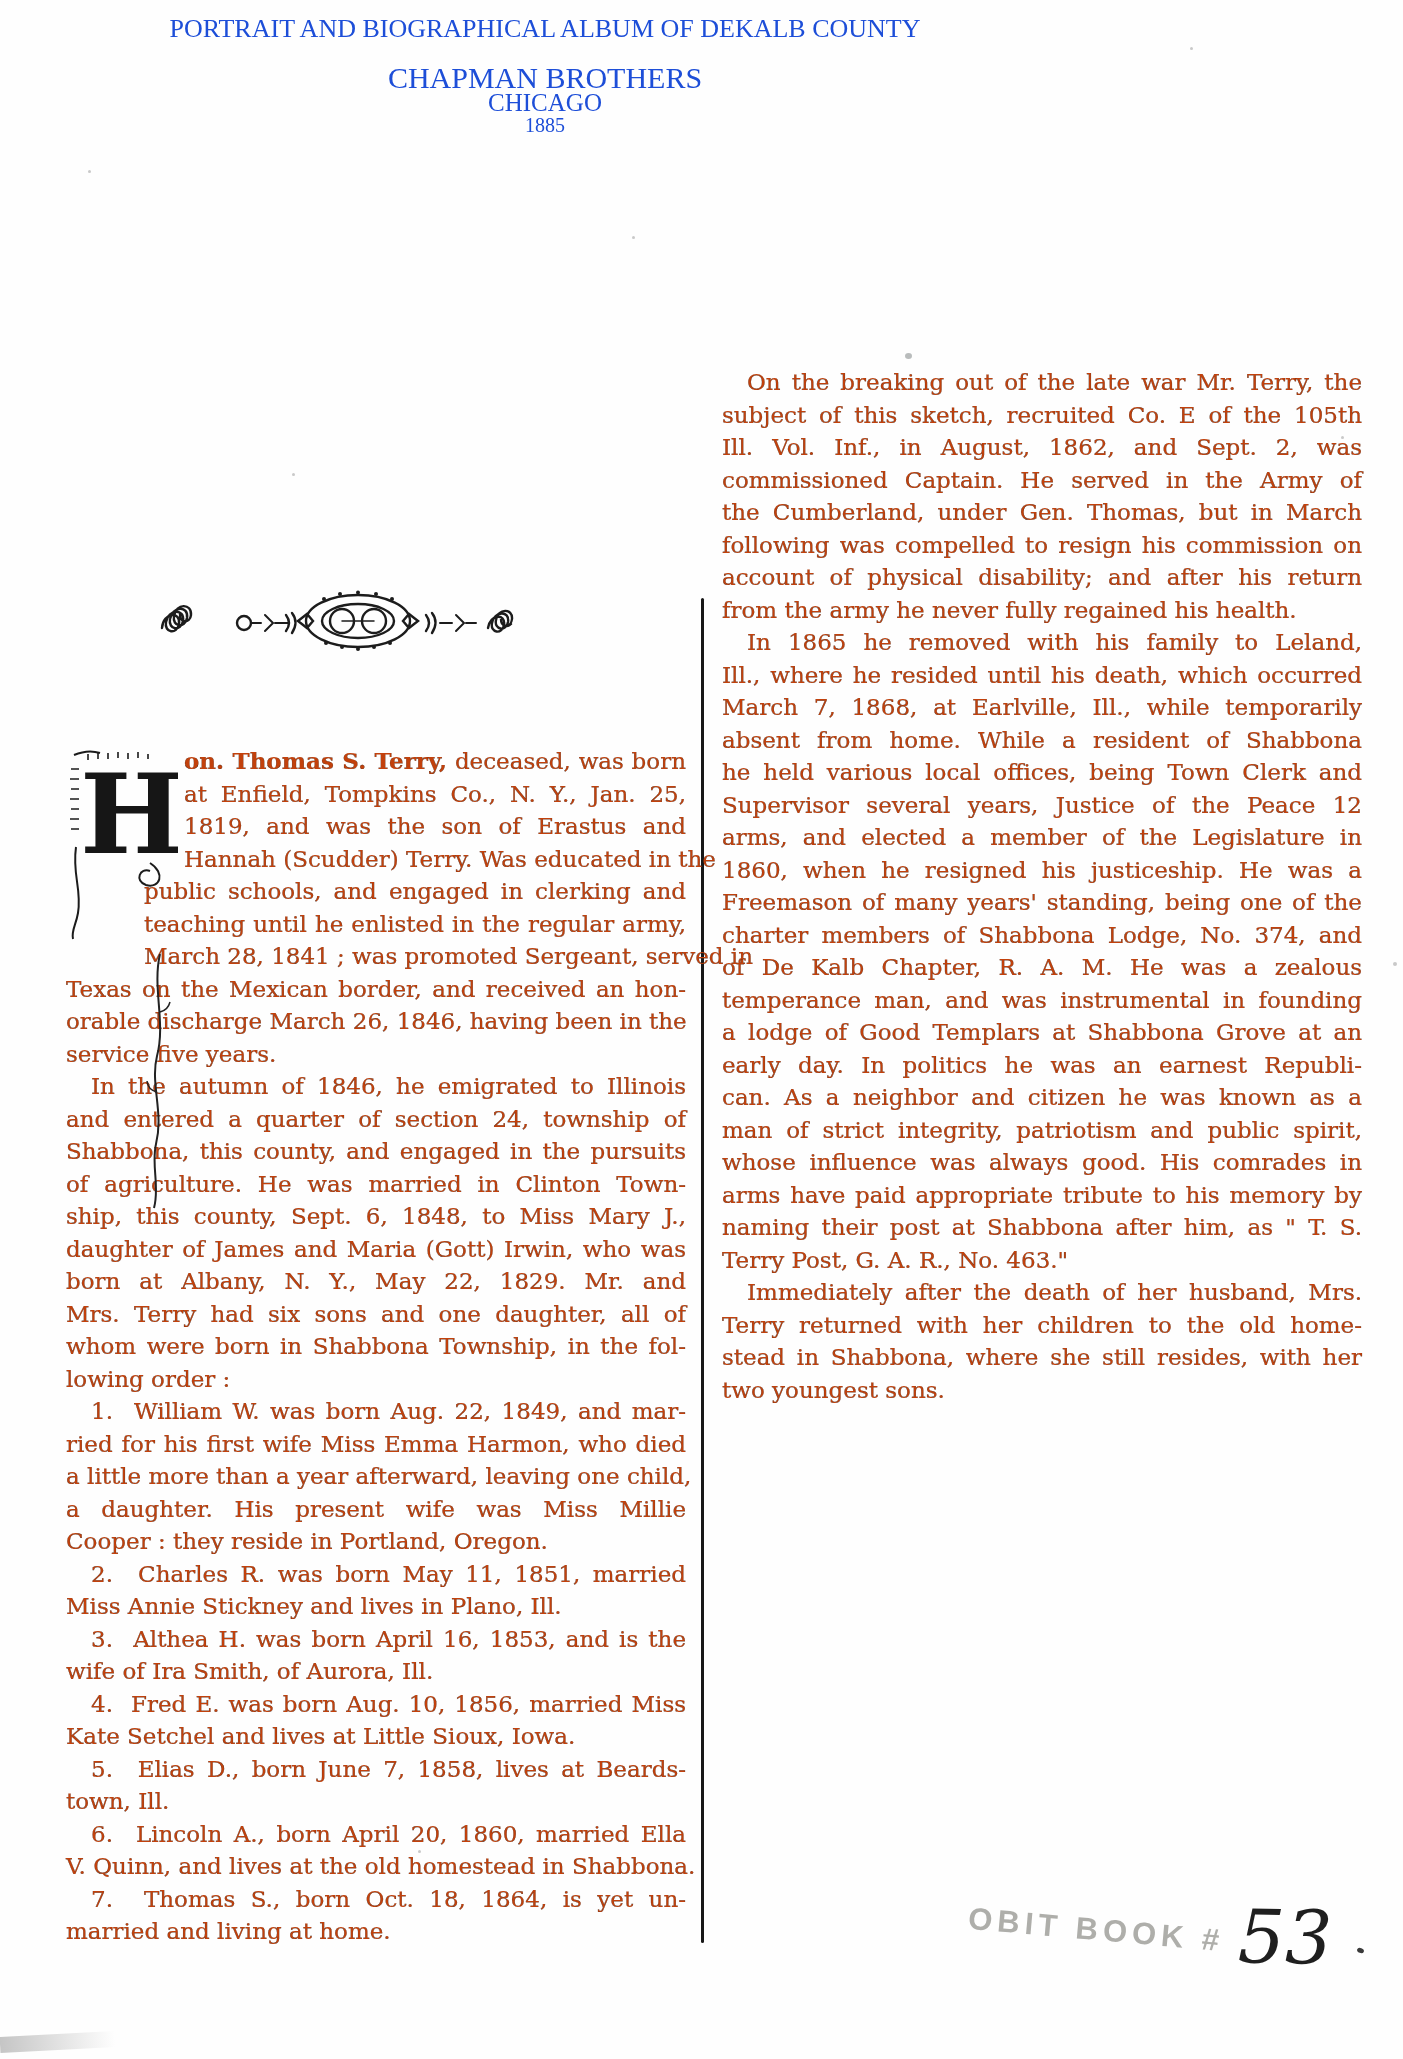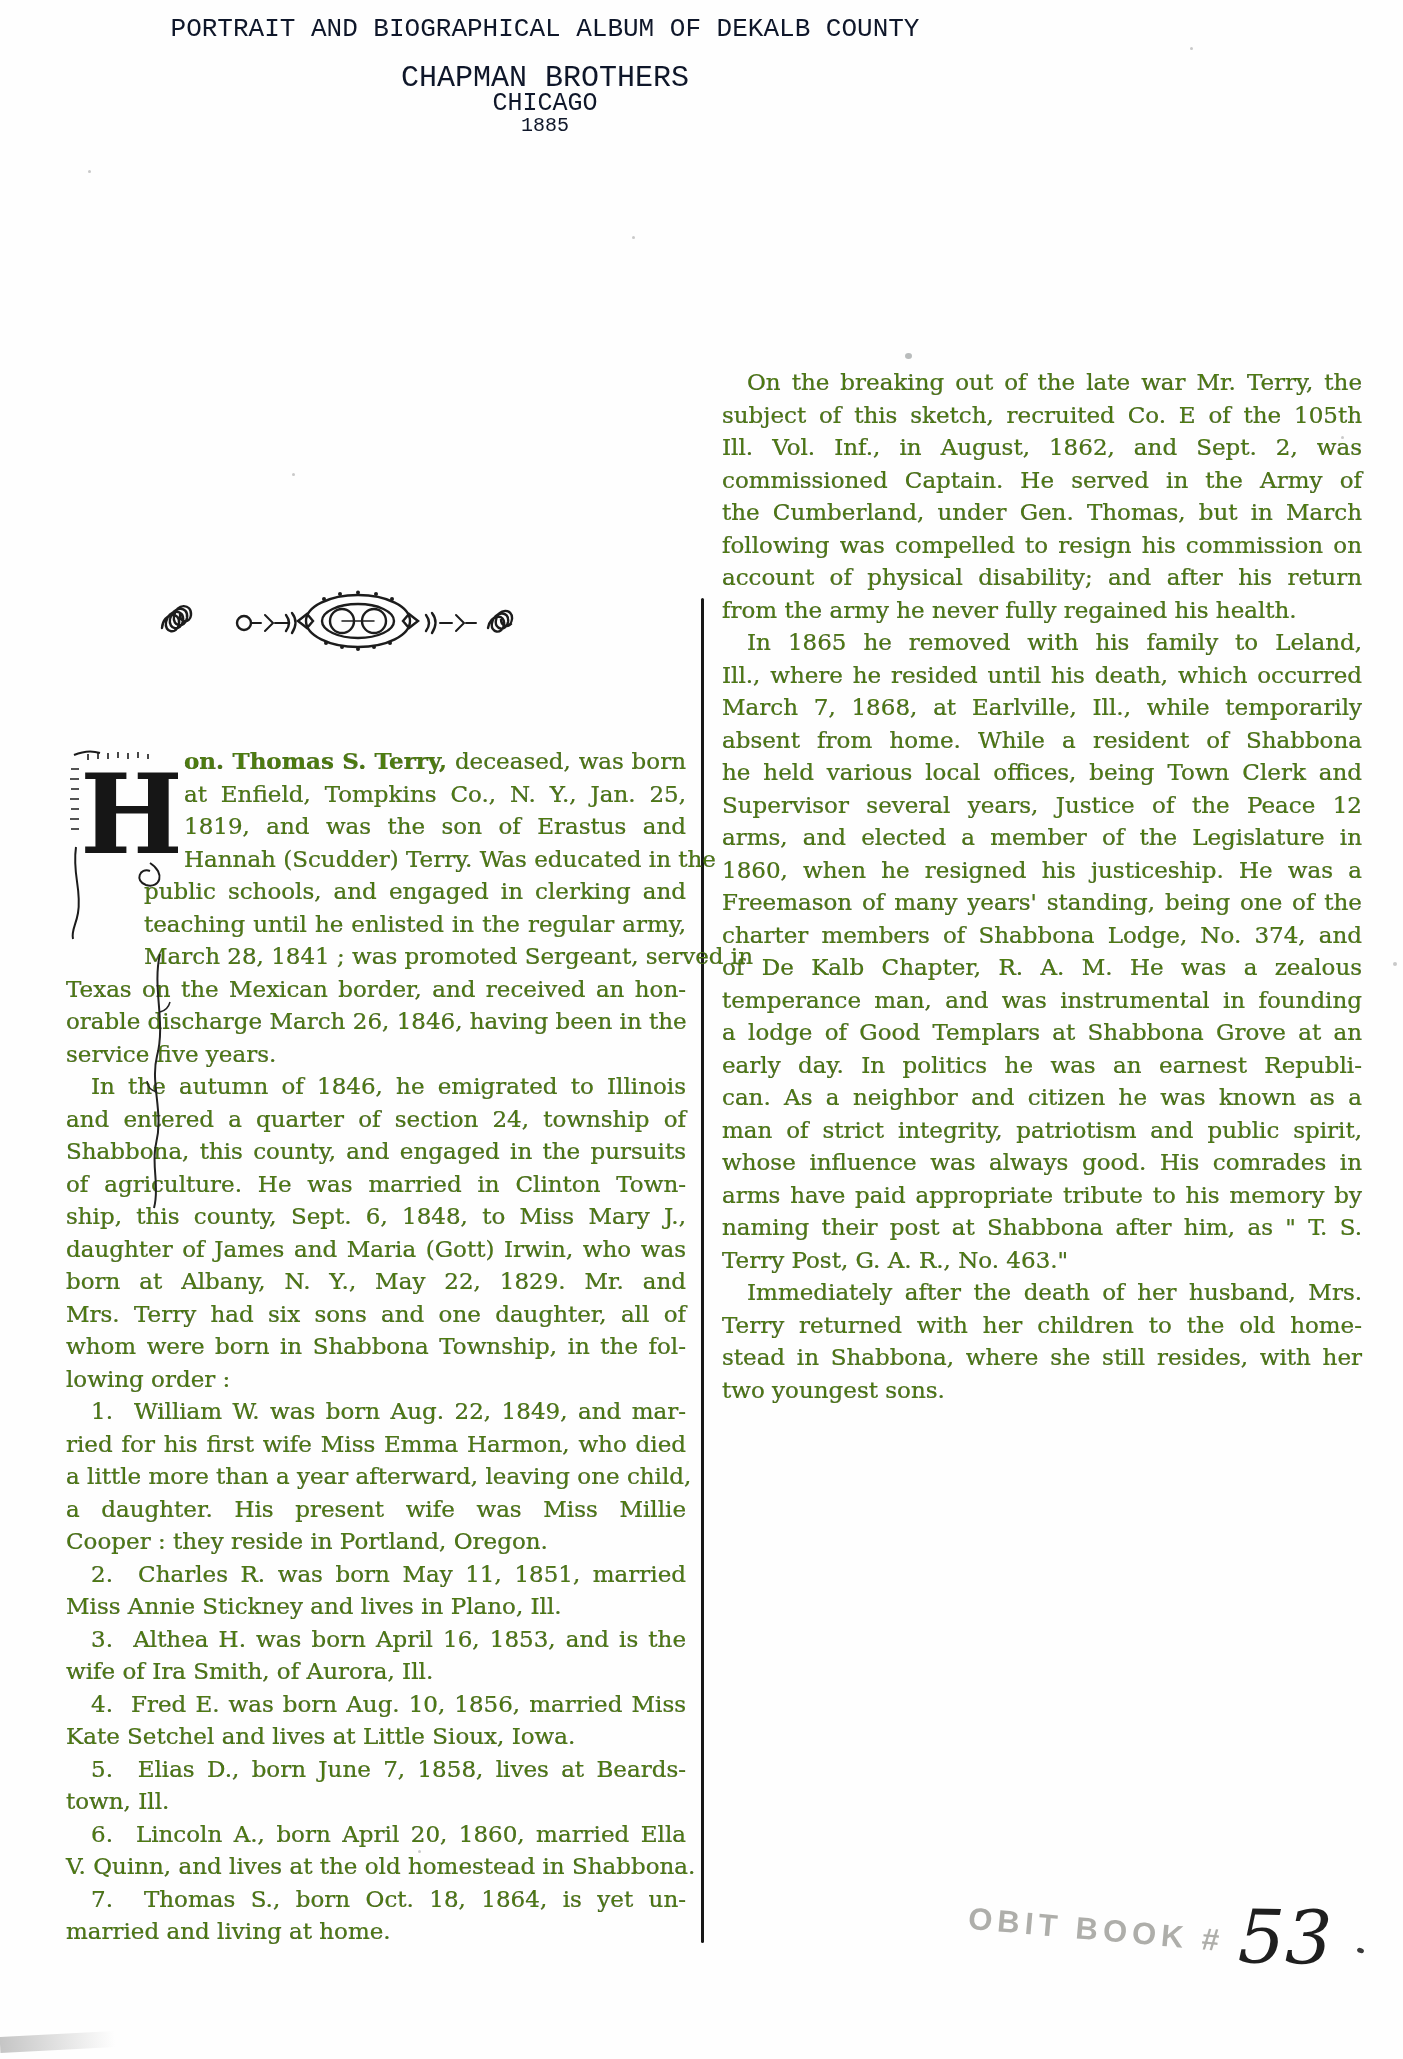--- a/index.html
+++ b/index.html
@@ -3,36 +3,36 @@
 <meta charset="utf-8">
 <style>
   html,body { margin:0; padding:0; }
   body {
     width:1403px; height:2059px; position:relative; overflow:hidden;
     background:#fefefe; font-family:"DejaVu Serif", serif;
   }
   
   .hline {
     position:absolute; left:0; width:1090px; text-align:center;
-    font-family:Liberation Mono, monospace; color:#0f172a; white-space:nowrap;
+    font-family:Liberation Serif, serif; color:#1d4ed8; white-space:nowrap;
   }
   #h-title { top:14px; font-size:26px; }
   #h-pub   { top:61px; font-size:30px; }
   #h-city  { top:89px; font-size:25px; }
   #h-year  { top:114px; font-size:20px; }
 
   
   #ornament { position:absolute; left:158px; top:590px; }
   #divider  { position:absolute; left:701px; top:598px; width:3px; height:1345px;
               background:#181818; border-radius:2px; }
   #vine     { position:absolute; left:146px; top:952px; }
 
   
   .col {
-    position:absolute; font-size:23px; line-height:32.5px; color:#4d7c0f;
+    position:absolute; font-size:23px; line-height:32.5px; color:#c2410c;
     -webkit-text-stroke:0.2px #1d1d1d;
   }
   #colL { left:66px;  top:745px; width:620px; }
   #colR { left:722px; top:366px; width:640px; }
   .tline {
     text-align:justify; text-align-last:justify; text-justify:inter-word;
     white-space:nowrap; line-height:32.5px;
   }
   .tline.last { text-align-last:left; }
   .tline.ind  { text-indent:25px; }

